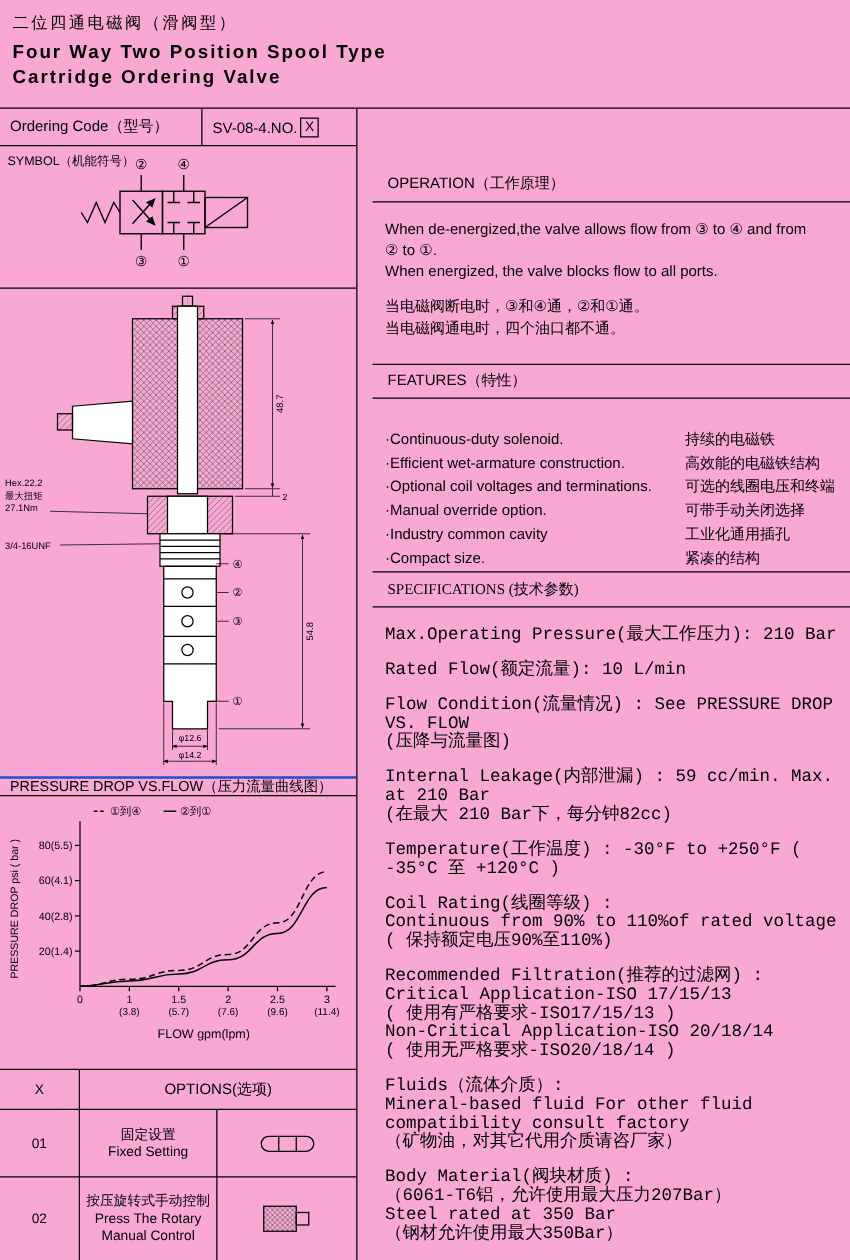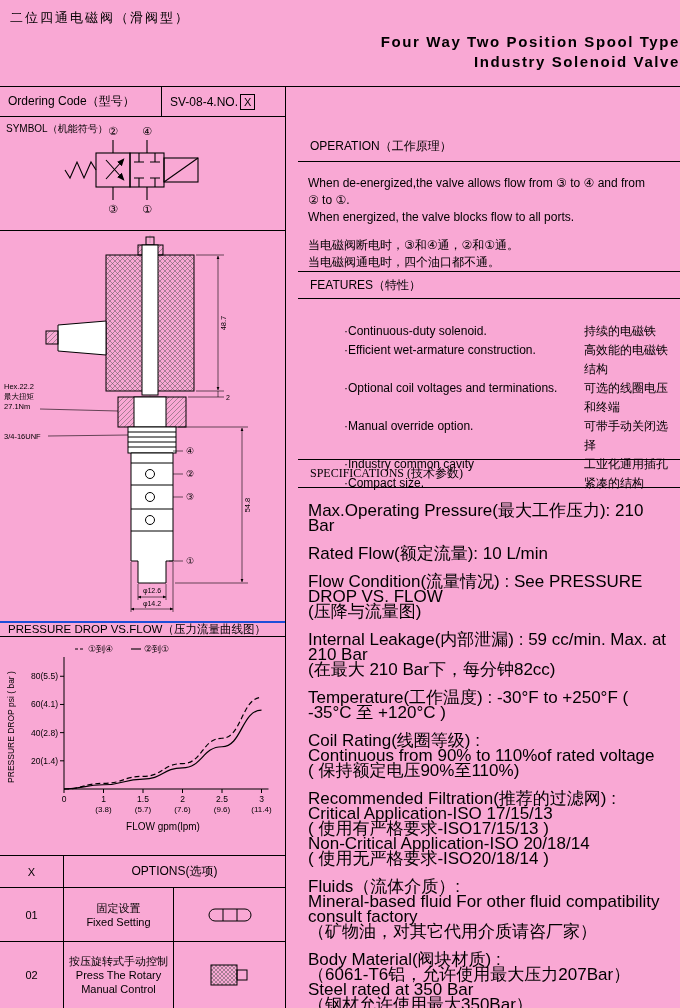--- a/index.html
+++ b/index.html
@@ -5,21 +5,21 @@
   * { margin:0; padding:0; box-sizing:border-box; }
   html,body { background:#f2f2f2; }
   .page {
     width:680px; height:1008px; margin:0 auto; position:relative;
     background:#f9a8d4; color:#000;
     font-family:"Liberation Sans","DejaVu Sans",sans-serif;
     overflow:hidden;
   }
   .hdr { height:87px; border-bottom:1px solid #000; padding:9px 0 0 10px; }
   .title-cn { font-size:13px; letter-spacing:2px; margin-bottom:5px; }
-  .title-en { font-size:15px; font-weight:bold; letter-spacing:1.6px; line-height:20px;text-align:right; }
+  .title-en { font-size:15px; font-weight:bold; letter-spacing:1.6px; line-height:20px; }
   .cols { display:flex; height:921px;gap:12px; }
   .left { width:286px; border-right:1px solid #000; display:flex; flex-direction:column; }
   .right { flex:1; display:flex; flex-direction:column; }
 
   .ordering { height:30px; border-bottom:1px solid #000; display:flex; font-size:12px; }
   .ord-label { width:162px; border-right:1px solid #000; display:flex; align-items:center; padding-left:8px; }
   .ord-code { flex:1; display:flex; align-items:center; padding-left:8px; }
   .xbox { border:1px solid #000; padding:0 3px; margin-left:2px; font-size:11px; line-height:14px; }
 
   .symbol-box { height:114px; border-bottom:1px solid #000; position:relative; }
@@ -36,36 +36,36 @@
   .opt-hdr { font-size:12px; grid-column:2/4; }
   .opt-name { line-height:14px; }
 
   .sec-title { border-bottom:1px solid #000; display:flex; align-items:center;
                padding-left:12px; font-size:12px; flex:none; }
   .t-op { height:31px;margin-top:44px; } .t-feat { height:27px; } .t-spec { height:28px;font-family:Liberation Serif, serif; }
   .op-body { height:152px; border-bottom:1px solid #000; padding:13px 10px 0 10px;
              font-size:12px; line-height:17px; }
   .op-cn { margin-top:11px; }
   .feat-body { height:161px; border-bottom:1px solid #000; padding:23px 6px 0 10px; font-size:12px; }
-  .feat-row { display:flex; line-height:19px;margin-left:36px; }
+  .feat-row { display:flex; line-height:19px; }
   .feat-en { width:240px; }
   .feat-cn { flex:1; }
-  .spec-body { flex:1; padding:15px 6px 0 10px; font-size:17px; }
+  .spec-body { flex:1; padding:15px 6px 0 10px; font-size:14px;font-family:Liberation Mono, monospace; }
   .spec-item { margin-bottom:13px; line-height:15px; }
   svg text { font-family:"Liberation Sans","DejaVu Sans",sans-serif; }
 </style>
 </head>
 <body>
 
 <div class="page">
 
   <div class="hdr">
     <div class="title-cn">二位四通电磁阀（滑阀型）</div>
     <div class="title-en">Four Way Two Position Spool Type</div>
-    <div class="title-en">Industry Solenoid Valve</div>
+    <div class="title-en">Cartridge Ordering Valve</div>
   </div>
 
   <div class="cols">
 
     <div class="left">
 
       <div class="ordering">
         <div class="ord-label">Ordering Code（型号）</div>
         <div class="ord-code">
           <span>SV-08-4.NO.</span>

